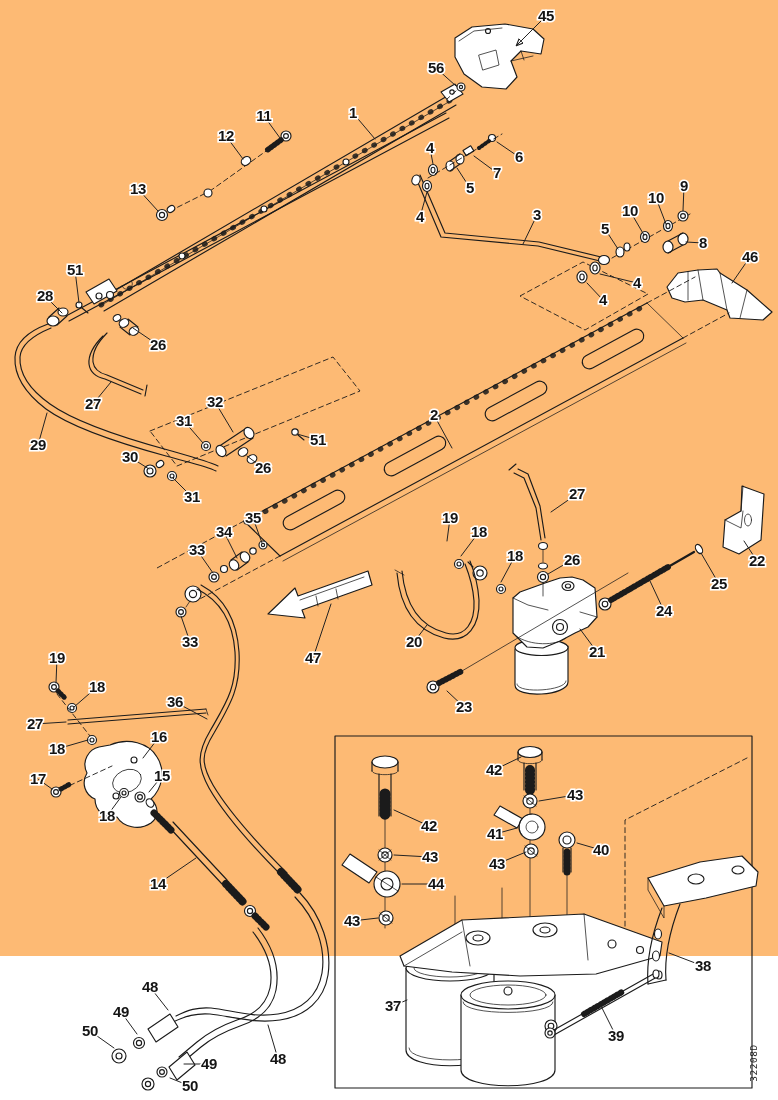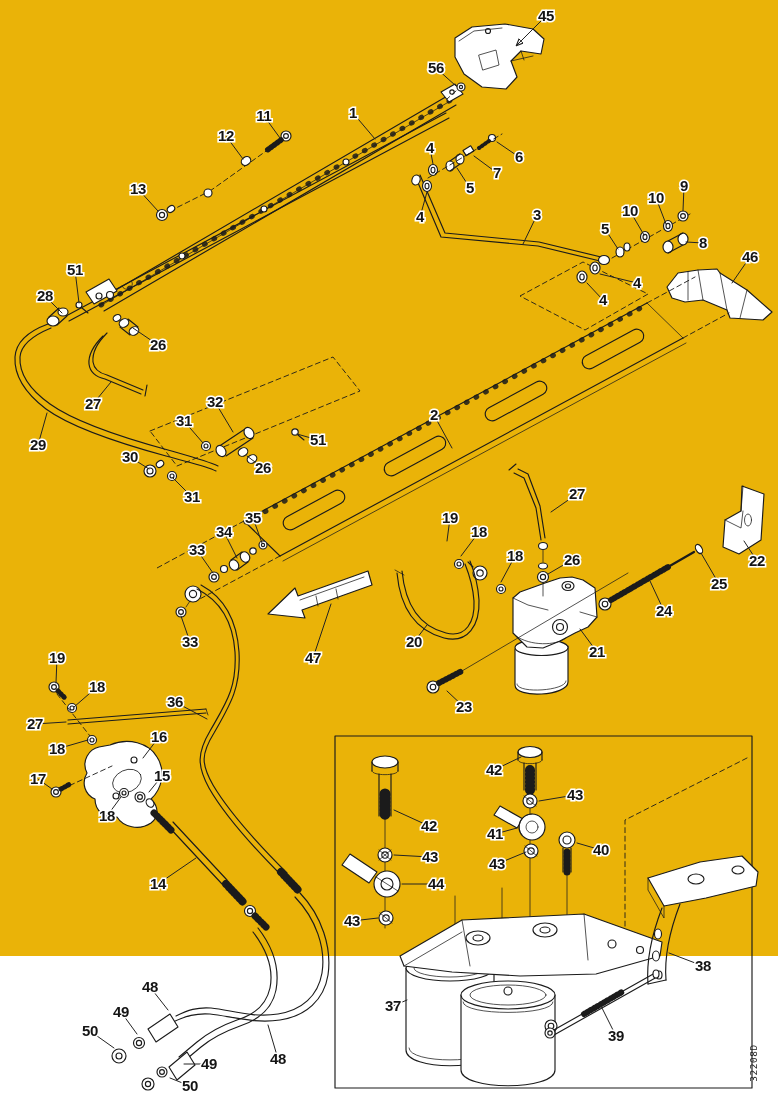--- a/index.html
+++ b/index.html
@@ -1,17 +1,17 @@
 <!DOCTYPE html>
 <html><head>
 <meta charset="utf-8">
 <style>
   html,body{margin:0;padding:0;background:#ffffff;}
   body{width:778px;height:1100px;overflow:hidden;font-family:"Liberation Sans",sans-serif;}
-  .stage{position:relative;width:778px;height:956px;background:#eab308;}
+  .stage{position:relative;width:778px;height:956px;background:#fdba74;}
   svg{display:block;}
   
   svg line, svg path, svg polyline, svg polygon, svg circle, svg ellipse, svg rect{
     stroke:#1b1b1b; fill:none; stroke-width:1.15; stroke-linecap:round; stroke-linejoin:round;
   }
   .w{fill:#ffffff;}
   .thin{stroke-width:0.75;}
   .dash{stroke-dasharray:5 3.5; stroke-width:0.9;}
   .thr{stroke-dasharray:1.2 2.6;}          
   .hatch{stroke-dasharray:0.9 10; stroke-width:5; opacity:.85;}

